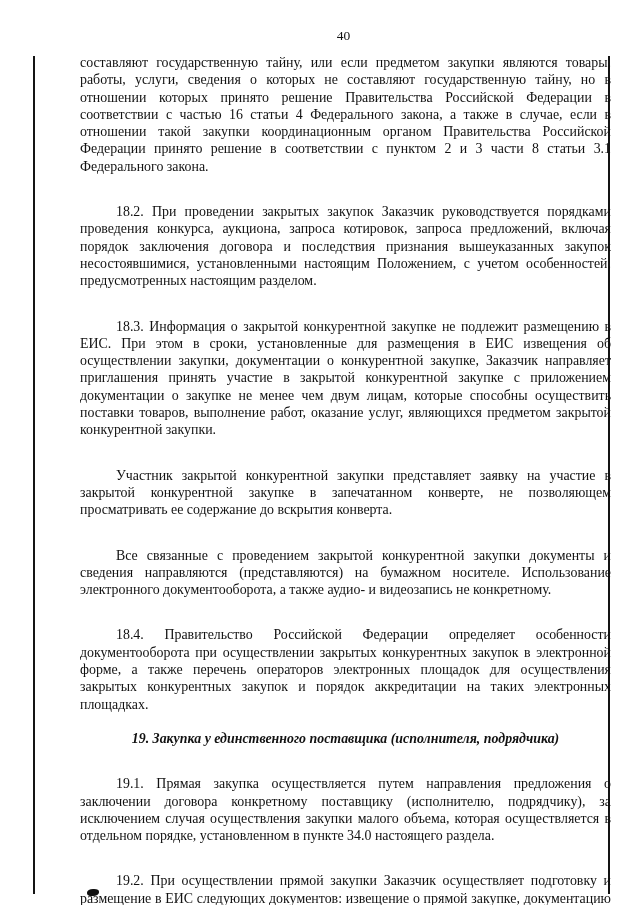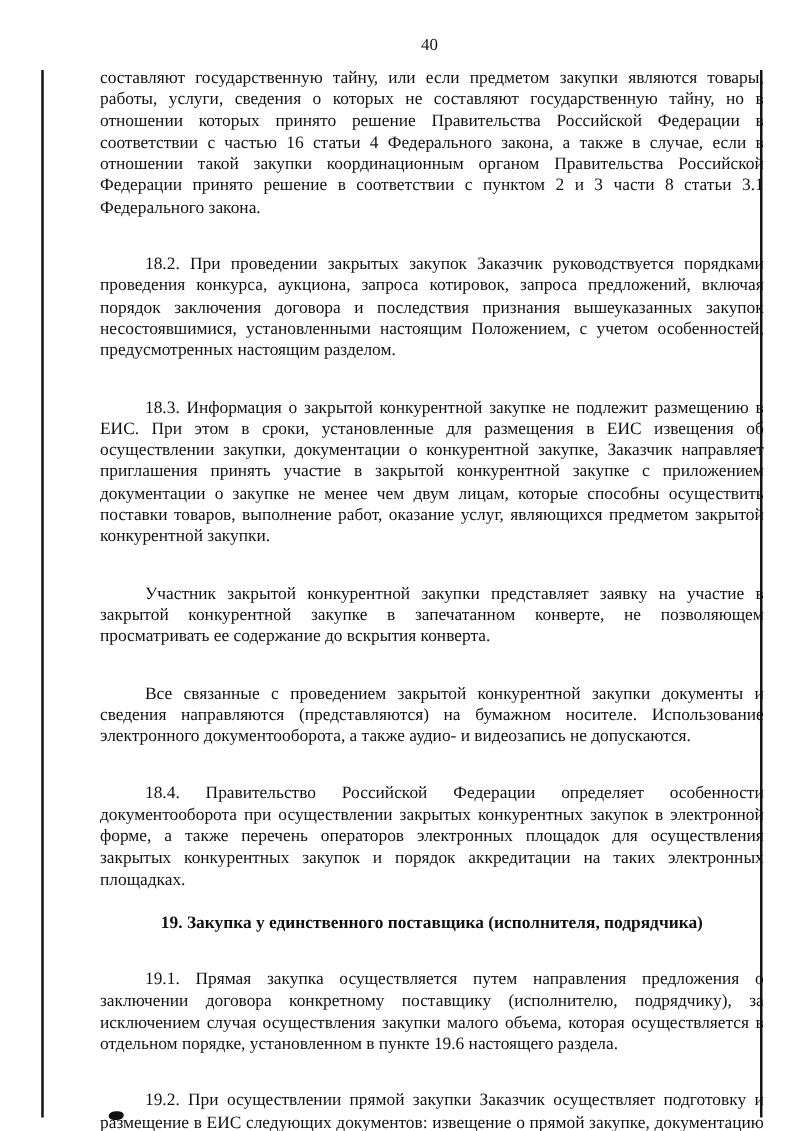--- a/index.html
+++ b/index.html
@@ -39,20 +39,21 @@
   .indent {
     text-indent: 36px;
     margin-top: 28px;
   }
   .heading {
     margin: 17px 0 17px 0;
     padding: 0;
     font-weight: bold;
     text-align: center;
     text-indent: 0;
+    font-style: italic;
   }
   
   .scan-line {
     position: absolute;
     top: 56px;
     width: 2px;
     height: 838px;
     background: #141414;
   }
   .scan-line-left { left: 33px; }
@@ -74,18 +75,18 @@
 <div class="scan-line scan-line-right"></div>
 <div class="scan-mark"></div>
 
 <div class="page-number">40</div>
 
 <div class="text-block">
   <p class="para">составляют государственную тайну, или если предметом закупки являются товары, работы, услуги, сведения о которых не составляют государственную тайну, но в отношении которых принято решение Правительства Российской Федерации в соответствии с частью 16 статьи 4 Федерального закона, а также в случае, если в отношении такой закупки координационным органом Правительства Российской Федерации принято решение в соответствии с пунктом 2 и 3 части 8 статьи 3.1 Федерального закона.</p>
   <p class="para indent">18.2. При проведении закрытых закупок Заказчик руководствуется порядками проведения конкурса, аукциона, запроса котировок, запроса предложений, включая порядок заключения договора и последствия признания вышеуказанных закупок несостоявшимися, установленными настоящим Положением, с учетом особенностей, предусмотренных настоящим разделом.</p>
   <p class="para indent">18.3. Информация о закрытой конкурентной закупке не подлежит размещению в ЕИС. При этом в сроки, установленные для размещения в ЕИС извещения об осуществлении закупки, документации о конкурентной закупке, Заказчик направляет приглашения принять участие в закрытой конкурентной закупке с приложением документации о закупке не менее чем двум лицам, которые способны осуществить поставки товаров, выполнение работ, оказание услуг, являющихся предметом закрытой конкурентной закупки.</p>
   <p class="para indent">Участник закрытой конкурентной закупки представляет заявку на участие в закрытой конкурентной закупке в запечатанном конверте, не позволяющем просматривать ее содержание до вскрытия конверта.</p>
-  <p class="para indent">Все связанные с проведением закрытой конкурентной закупки документы и сведения направляются (представляются) на бумажном носителе. Использование электронного документооборота, а также аудио- и видеозапись не допускаются.</p>
+  <p class="para indent">Все связанные с проведением закрытой конкурентной закупки документы и сведения направляются (представляются) на бумажном носителе. Использование электронного документооборота, а также аудио- и видеозапись не конкретному.</p>
   <p class="para indent">18.4. Правительство Российской Федерации определяет особенности документооборота при осуществлении закрытых конкурентных закупок в электронной форме, а также перечень операторов электронных площадок для осуществления закрытых конкурентных закупок и порядок аккредитации на таких электронных площадках.</p>
   <p class="para heading">19. Закупка у единственного поставщика (исполнителя, подрядчика)</p>
-  <p class="para indent">19.1. Прямая закупка осуществляется путем направления предложения о заключении договора конкретному поставщику (исполнителю, подрядчику), за исключением случая осуществления закупки малого объема, которая осуществляется в отдельном порядке, установленном в пункте 19.6 настоящего раздела.</p>
+  <p class="para indent">19.1. Прямая закупка осуществляется путем направления предложения о заключении договора конкретному поставщику (исполнителю, подрядчику), за исключением случая осуществления закупки малого объема, которая осуществляется в отдельном порядке, установленном в пункте 34.0 настоящего раздела.</p>
   <p class="para indent">19.2. При осуществлении прямой закупки Заказчик осуществляет подготовку и размещение в ЕИС следующих документов: извещение о прямой закупке, документацию о прямой закупке, проект договора, а также протокол, составленный в ходе прямой закупки. Протокол, составляемый в ходе прямой закупки, подписывается закупочной комиссией до подготовки и размещения в ЕИС извещения о прямой закупке и документации о прямой закупке.</p>
 </div>
 
 </body></html>

